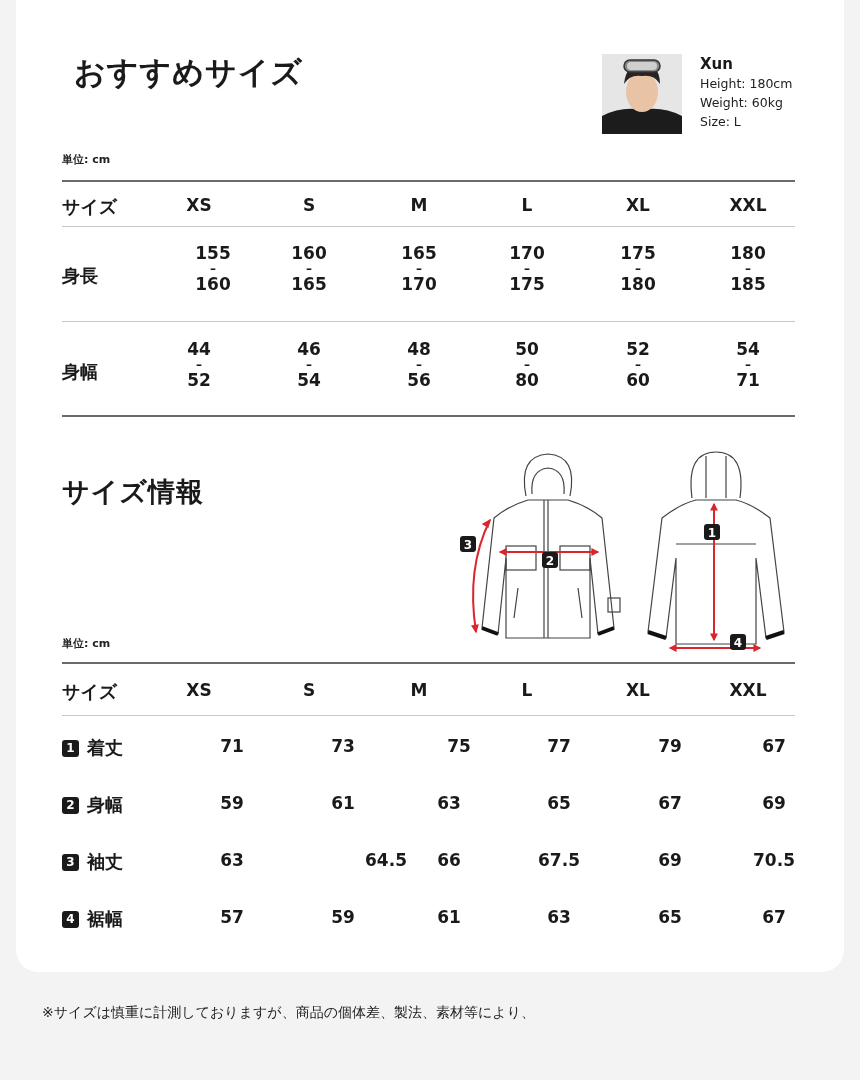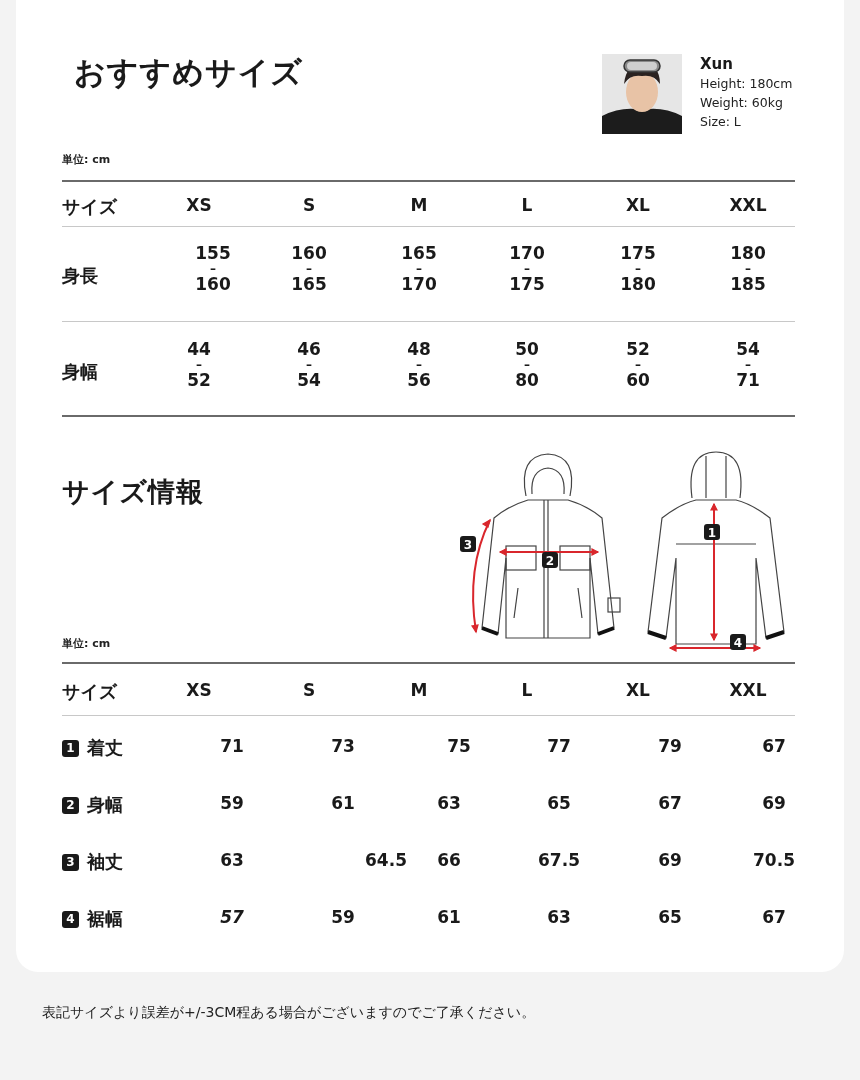--- a/index.html
+++ b/index.html
@@ -199,23 +199,23 @@
   <span class="cell" style="left:125px;">63</span>
   <span class="cell" style="left:236px;margin-left:43px;">64.5</span>
   <span class="cell" style="left:342px;">66</span>
   <span class="cell" style="left:452px;">67.5</span>
   <span class="cell" style="left:563px;">69</span>
   <span class="cell" style="left:667px;">70.5</span>
 </div>
 
 <div class="row row2" style="top:907px;">
   <span class="label"><span class="num-badge">4</span><span>裾幅</span></span>
-  <span class="cell" style="left:125px;font-style:italic;">57</span>
+  <span class="cell" style="left:125px;">57</span>
   <span class="cell" style="left:236px;">59</span>
   <span class="cell" style="left:342px;">61</span>
   <span class="cell" style="left:452px;">63</span>
   <span class="cell" style="left:563px;">65</span>
   <span class="cell" style="left:667px;">67</span>
 </div>
 
 <div class="note">
-  <div>表記サイズより誤差が+/-3CM程ある場合がございますのでご了承ください。</div>
+  <div>※サイズは慎重に計測しておりますが、商品の個体差、製法、素材等により、</div>
 </div>
 
 </body></html>

